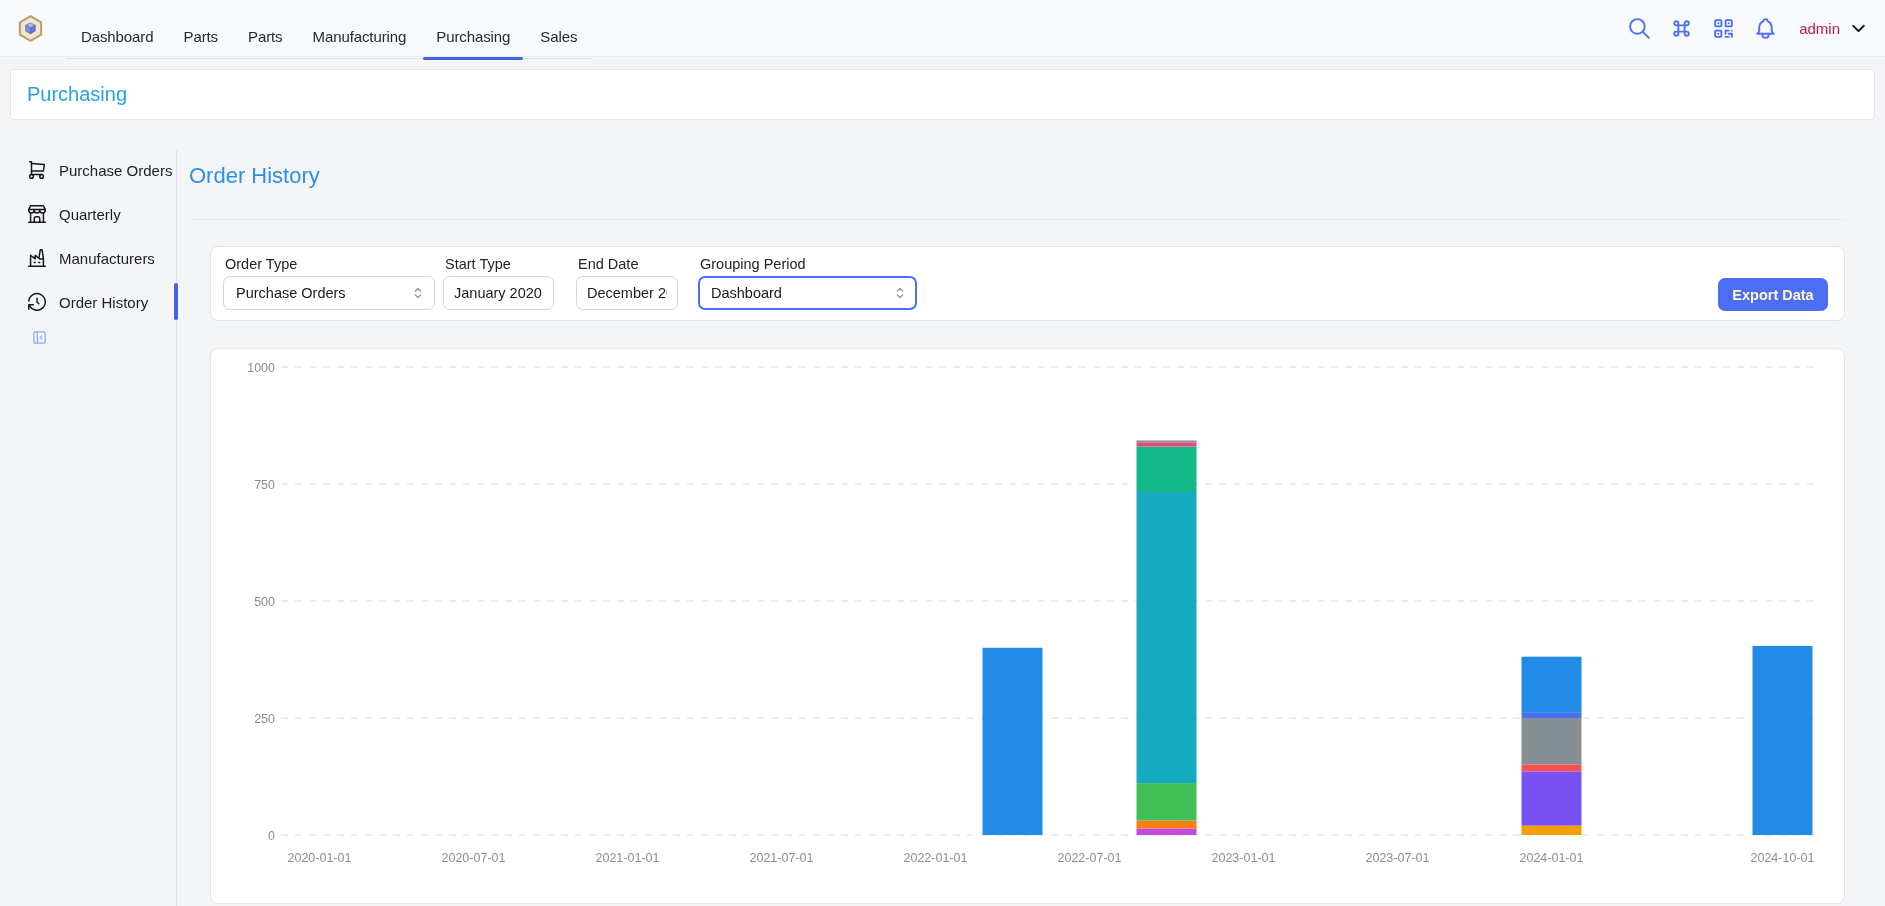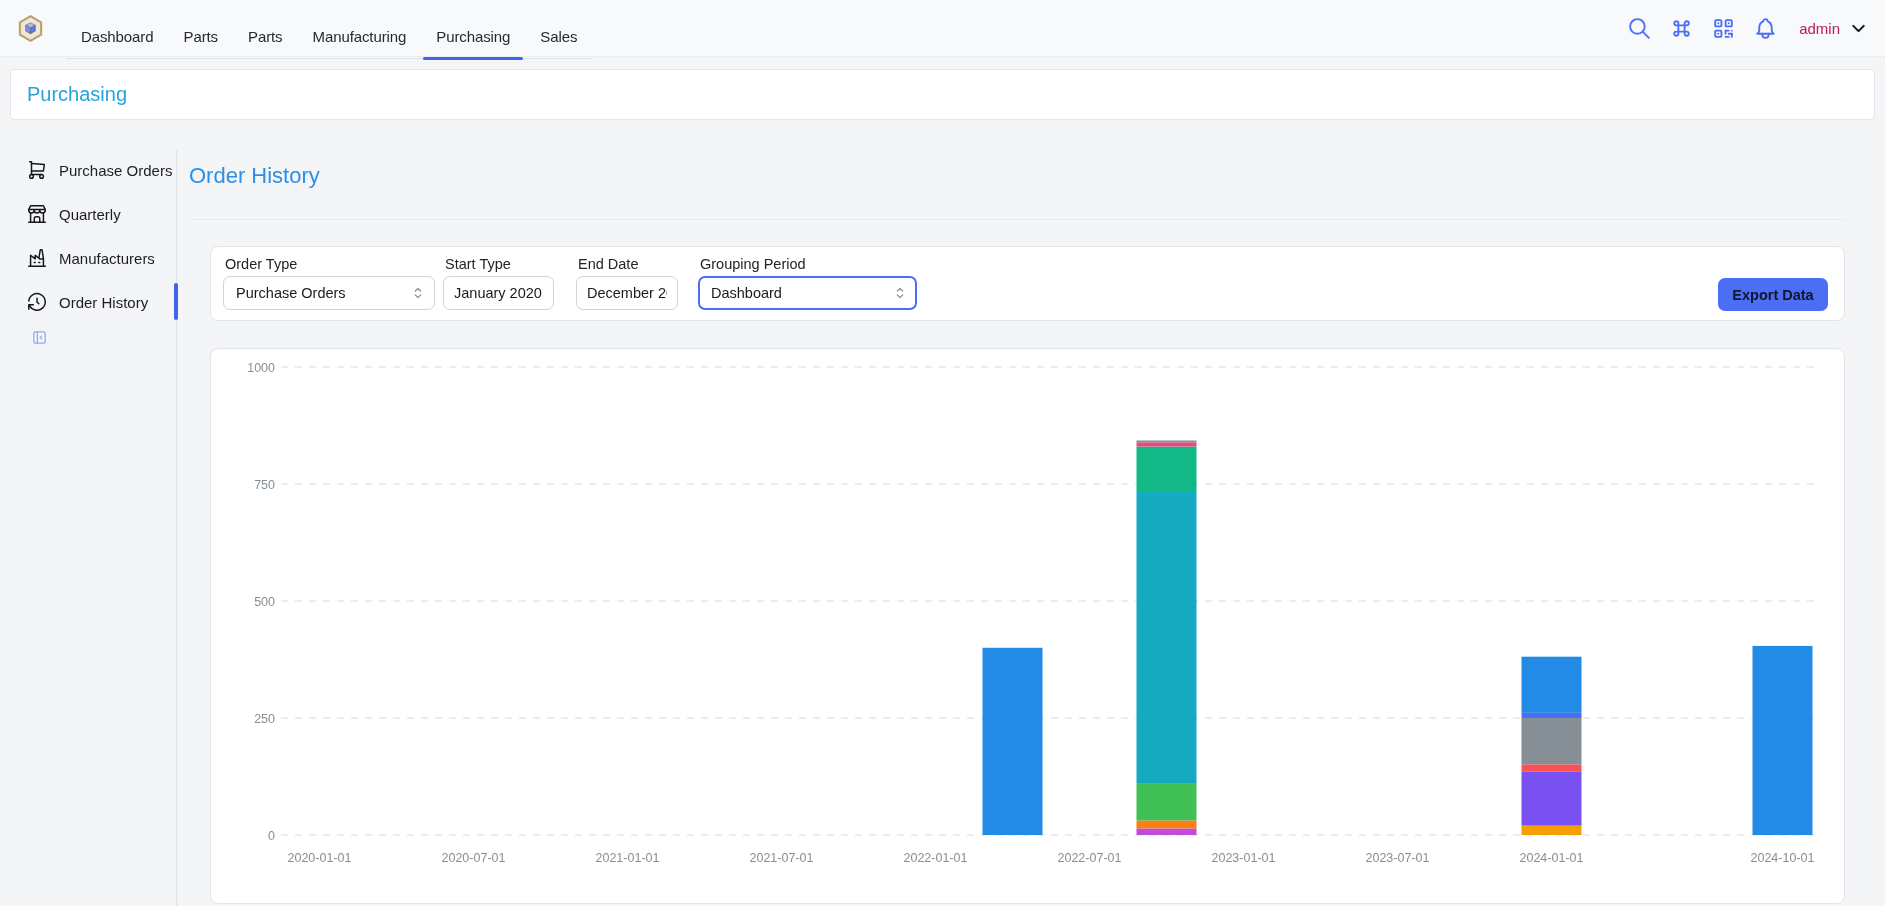--- a/index.html
+++ b/index.html
@@ -68,21 +68,21 @@
   }
   .fselect.focused { border:2px solid #4c6ef5; padding:0 7px 0 11px; }
   .selector { width:16px; height:16px; color:#868e96; flex:none; }
   .finput {
     height:34px; border:1px solid #ced4da; border-radius:7px; background:#fff;
     font-size:14.5px; color:#1a1b1e; padding:0 10px; outline:none;
     font-family:"Liberation Sans", sans-serif;
   }
   .export-btn {
     position:absolute; right:16px; top:31px; width:110px; height:33px;
-    background:#4c6ef5; color:#0f172a; border:none; border-radius:7px;
+    background:#4c6ef5; color:#fef9c3; border:none; border-radius:7px;
     font-size:14.5px; font-weight:700; cursor:pointer;
     display:flex; align-items:center; justify-content:center;
     font-family:"Liberation Sans", sans-serif;
     margin-left:44px;
   }
 
   .chart-card {
     position:absolute; left:210px; top:348px; width:1635px; height:556px;
     background:#fff; border:1px solid #e2e5e9; border-radius:8px; overflow:hidden;
   }

